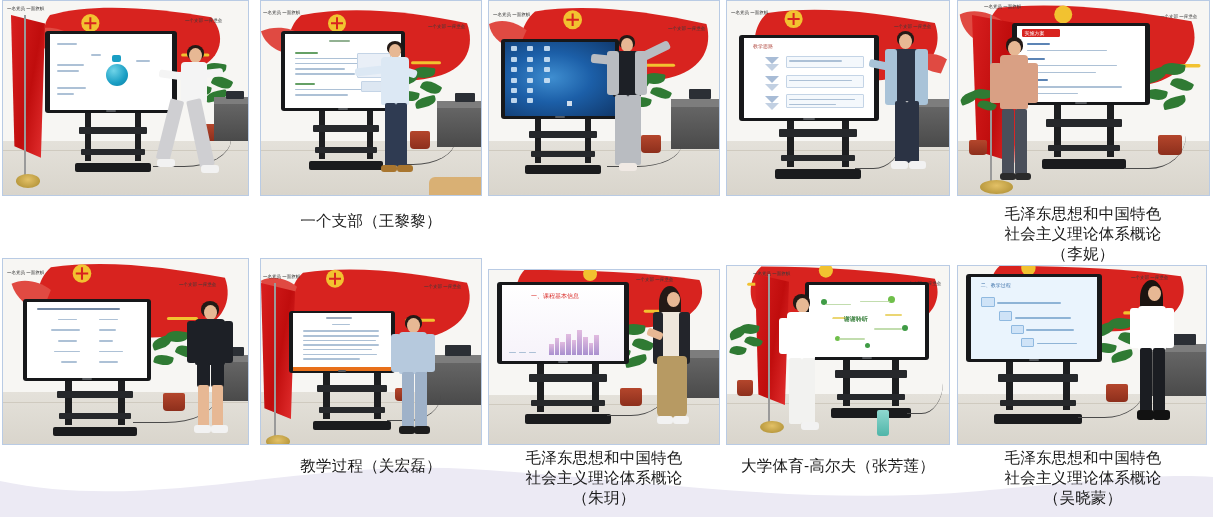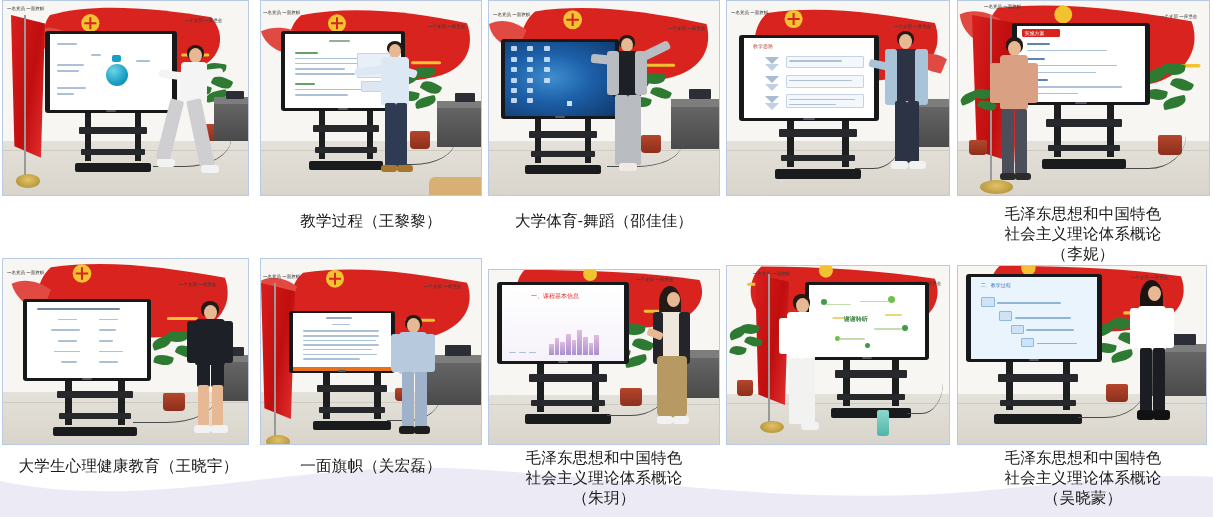--- a/index.html
+++ b/index.html
@@ -265,21 +265,21 @@
             <div class="arm" style="left:-12px;top:26px;width:28px;height:8px;background:#dce8f4;transform:rotate(-6deg)"></div>
             <div class="arm" style="left:38px;top:28px;width:12px;height:8px;background:#dce8f4;transform:rotate(18deg)"></div>
             <div class="leg" style="left:18px;top:62px;width:11px;height:64px;background:#2f3b52;"></div>
             <div class="leg" style="left:29px;top:62px;width:11px;height:64px;background:#2f3b52;"></div>
             <div class="shoe" style="left:14px;top:124px;width:16px;height:7px;background:#a9762f;"></div>
             <div class="shoe" style="left:30px;top:124px;width:16px;height:7px;background:#a9762f;"></div>
           </div>
           <div style="position:absolute;right:0;bottom:0;width:52px;height:18px;background:#d9b074;border-radius:6px 0 0 0;"></div>
         </div>
       </div>
-      <div class="caption" style="left: 0px; top: 211px; width: 228px; color: rgb(26, 26, 26);">教学过程（王黎黎）</div>
+      <div class="caption" style="left: 0px; top: 211px; width: 228px; color: rgb(26, 26, 26);">一个支部（王黎黎）</div>
     </div>
 
     <div class="cell" style="width:238px;">
       <div class="photo" style="width: 232px; height: 196px; margin-left: 3px; border-color: rgb(185, 203, 228);">
         <div class="scene">
           <div class="wall"></div>
           <div class="mural" style="left:0;width:100%;height:56%;">
             <svg viewBox="0 0 220 100" style="width:100%;height:100%">
               <path d="M44,8 C96,0 152,8 208,20 C214,42 204,62 178,70 C138,82 72,74 40,58 C24,44 30,20 44,8 Z" fill="#d8231f"></path>
               <circle cx="80" cy="16" r="9" fill="#f2c230"></circle>
@@ -346,21 +346,20 @@
             <div class="arm" style="left:-2px;top:20px;width:26px;height:9px;background:#b9bcc1;transform:rotate(6deg)"></div>
             <div class="arm" style="left:44px;top:12px;width:34px;height:9px;background:#b9bcc1;transform:rotate(-26deg)"></div>
             <div style="position:absolute;left:14px;top:16px;width:12px;height:44px;background:#b9bcc1;border-radius:3px;"></div>
             <div style="position:absolute;left:42px;top:16px;width:12px;height:44px;background:#b9bcc1;border-radius:3px;"></div>
             <div class="leg" style="left:22px;top:60px;width:13px;height:70px;background:#b9bcc1;"></div>
             <div class="leg" style="left:35px;top:60px;width:13px;height:70px;background:#b9bcc1;"></div>
             <div class="shoe" style="left:26px;top:128px;width:18px;height:8px;background:#f0e9e4;"></div>
           </div>
         </div>
       </div>
-      <div class="caption" style="left: 0px; top: 211px; width: 238px; color: rgb(26, 26, 26);">大学体育-舞蹈（邵佳佳）</div>
     </div>
 
     <div class="cell" style="width:230px;">
       <div class="photo" style="width: 224px; height: 196px; margin-left: 3px; border-color: rgb(185, 203, 228);">
         <div class="scene">
           <div class="wall"></div>
           <div class="mural" style="left:0;width:100%;height:56%;">
             <svg viewBox="0 0 220 100" style="width:100%;height:100%">
               <path d="M40,8 C94,0 150,8 206,18 C214,40 204,62 176,70 C136,82 70,74 38,58 C22,44 26,20 40,8 Z" fill="#d8231f"></path>
               <circle cx="66" cy="14" r="9" fill="#f2c230"></circle>
@@ -572,21 +571,20 @@
             <div class="arm" style="left:40px;top:20px;width:10px;height:42px;background:#1d2026;"></div>
             <div class="leg" style="left:14px;top:62px;width:13px;height:24px;background:#1d2026;"></div>
             <div class="leg" style="left:28px;top:62px;width:13px;height:24px;background:#1d2026;"></div>
             <div class="leg" style="left:15px;top:84px;width:11px;height:42px;background:#e7b894;"></div>
             <div class="leg" style="left:29px;top:84px;width:11px;height:42px;background:#e7b894;"></div>
             <div class="shoe" style="left:11px;top:124px;width:17px;height:8px;"></div>
             <div class="shoe" style="left:28px;top:124px;width:17px;height:8px;"></div>
           </div>
         </div>
       </div>
-      <div class="caption" style="left: 0px; top: 198px; width: 257px; color: rgb(26, 26, 26);">大学生心理健康教育（王晓宇）</div>
     </div>
 
     <div class="cell" style="width:228px;">
       <div class="photo" style="width: 222px; height: 187px; margin-left: 3px; border-color: rgb(185, 203, 228);">
         <div class="scene">
           <div class="wall"></div>
           <div class="mural" style="left:0;width:100%;height:58%;">
             <svg viewBox="0 0 220 100" style="width:100%;height:100%">
               <path d="M42,10 C96,2 152,10 206,20 C214,42 204,62 176,72 C136,84 70,76 40,60 C24,46 28,22 42,10 Z" fill="#d8231f"></path>
               <circle cx="74" cy="16" r="9" fill="#f2c230"></circle>
@@ -648,21 +646,21 @@
             <div class="torso" style="left:8px;top:17px;width:28px;height:42px;background:#b6c9dd;"></div>
             <div class="arm" style="left:0px;top:19px;width:10px;height:38px;background:#b6c9dd;"></div>
             <div class="arm" style="left:34px;top:19px;width:10px;height:38px;background:#b6c9dd;"></div>
             <div class="leg" style="left:11px;top:57px;width:12px;height:56px;background:#9fb2c9;"></div>
             <div class="leg" style="left:24px;top:57px;width:12px;height:56px;background:#9fb2c9;"></div>
             <div class="shoe" style="left:8px;top:111px;width:16px;height:8px;background:#1d1d1d;"></div>
             <div class="shoe" style="left:23px;top:111px;width:16px;height:8px;background:#1d1d1d;"></div>
           </div>
         </div>
       </div>
-      <div class="caption" style="left: 0px; top: 198px; width: 228px; color: rgb(26, 26, 26);">一面旗帜（关宏磊）</div>
+      <div class="caption" style="left: 0px; top: 198px; width: 228px; color: rgb(26, 26, 26);">教学过程（关宏磊）</div>
     </div>
 
     <div class="cell" style="width:238px;">
       <div class="photo" style="width: 232px; height: 176px; margin-left: 3px; margin-top: 11px; border-color: rgb(185, 203, 228);">
         <div class="scene">
           <div class="wall"></div>
           <div class="mural" style="left:0;top:0;width:100%;height:40%;">
             <svg viewBox="0 0 220 70" style="width:100%;height:100%">
               <path d="M30,0 C90,0 150,2 206,10 C214,28 204,46 176,54 C136,64 66,56 32,42 C18,30 20,10 30,0 Z" fill="#d8231f"></path>
               <circle cx="96" cy="4" r="7" fill="#f2c230"></circle>
@@ -798,20 +796,21 @@
             <div class="head" style="left:17px;top:4px;width:13px;height:15px;"></div>
             <div class="torso" style="left:8px;top:18px;width:28px;height:48px;background:#ffffff;"></div>
             <div class="arm" style="left:30px;top:20px;width:24px;height:9px;background:#ffffff;transform:rotate(-24deg)"></div>
             <div class="arm" style="left:0px;top:24px;width:10px;height:36px;background:#ffffff;"></div>
             <div class="leg" style="left:10px;top:64px;width:13px;height:66px;background:#f2f2f0;"></div>
             <div class="leg" style="left:23px;top:64px;width:13px;height:66px;background:#f2f2f0;"></div>
             <div class="shoe" style="left:22px;top:128px;width:18px;height:8px;"></div>
           </div>
         </div>
       </div>
+      <div class="caption" style="left: 0px; top: 198px; width: 230px; color: rgb(26, 26, 26);">大学体育-高尔夫（张芳莲）</div>
     </div>
 
     <div class="cell" style="width:260px;">
       <div class="photo" style="width: 250px; height: 180px; margin-left: 4px; margin-top: 7px; border-color: rgb(185, 203, 228);">
         <div class="scene">
           <div class="wall"></div>
           <div class="mural" style="left:0;top:0;width:100%;height:44%;">
             <svg viewBox="0 0 220 76" style="width:100%;height:100%">
               <path d="M30,0 C90,0 150,2 206,10 C214,30 204,50 176,58 C136,70 64,62 30,46 C16,32 20,8 30,0 Z" fill="#d8231f"></path>
               <circle cx="58" cy="2" r="7" fill="#f2c230"></circle>

